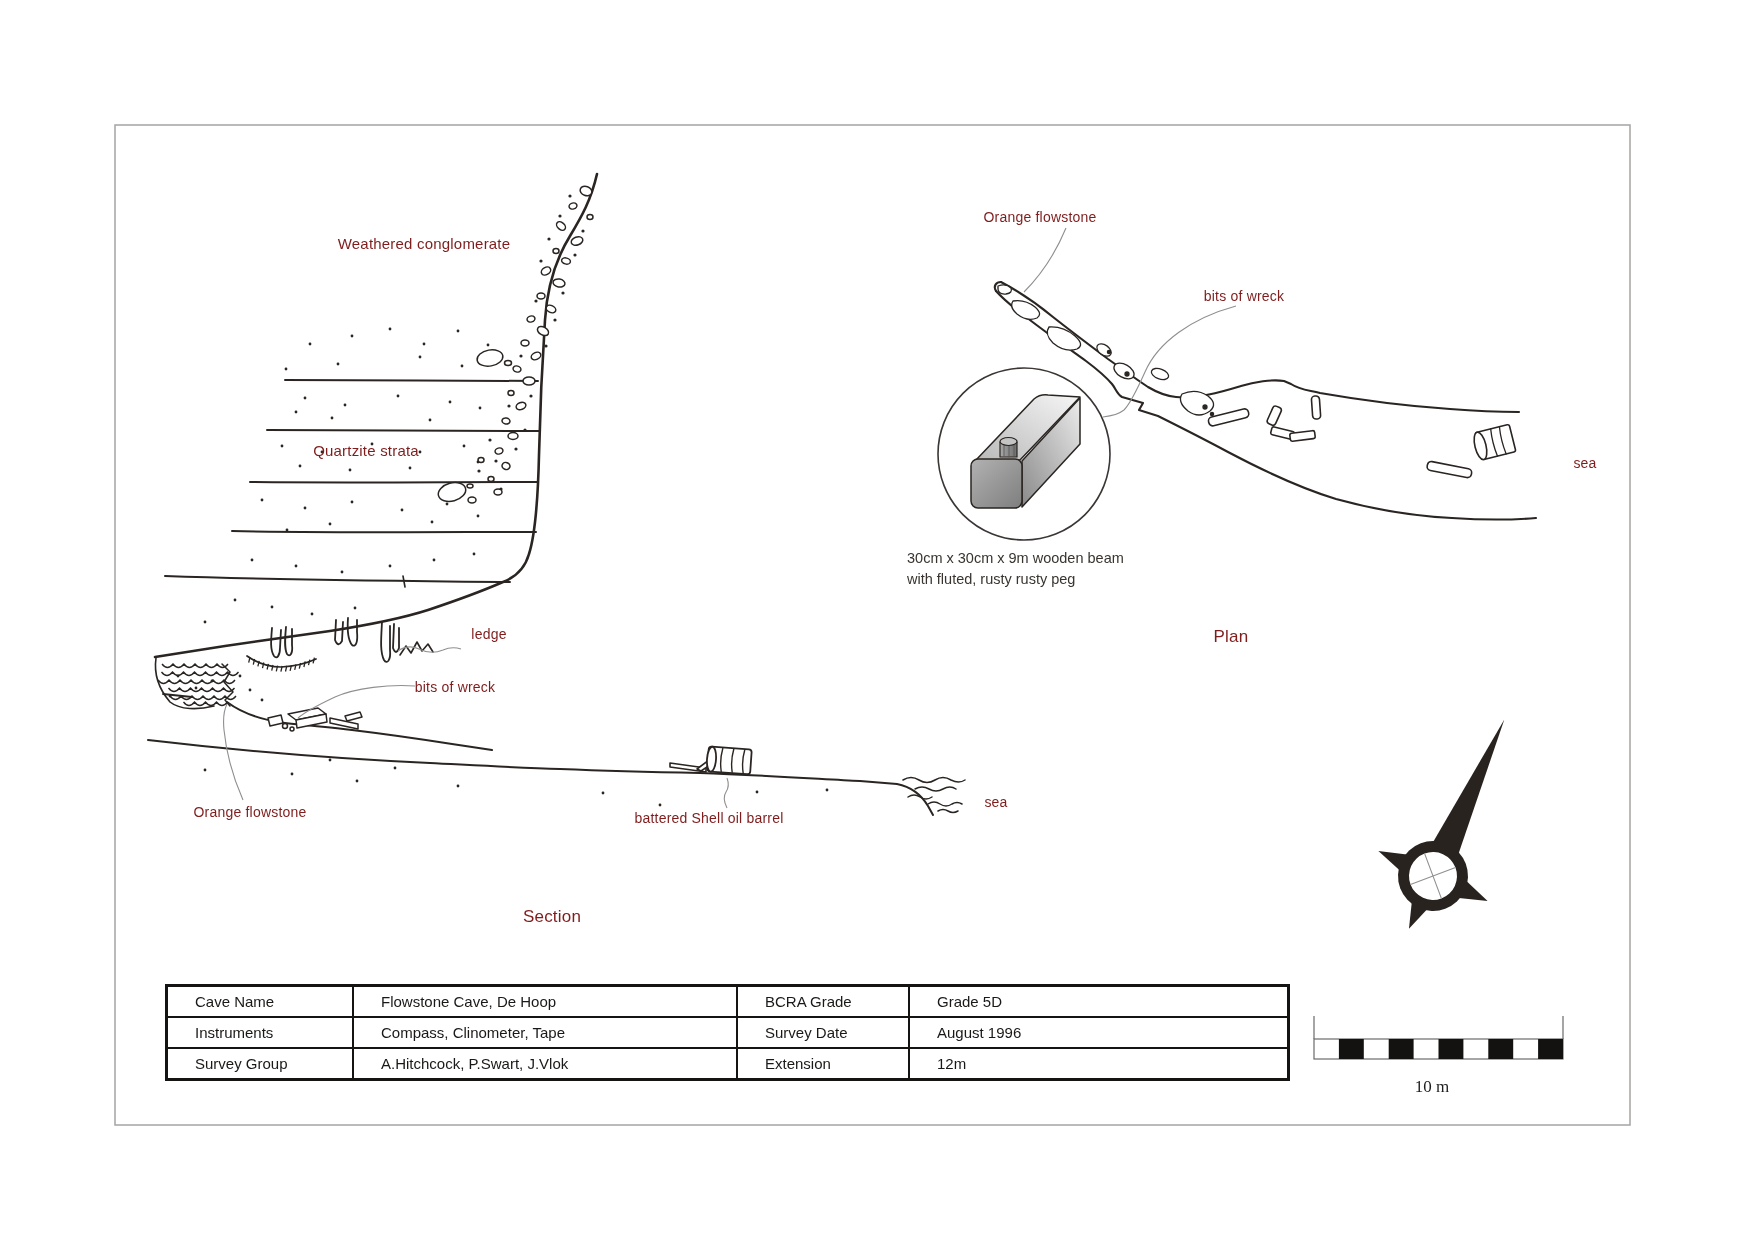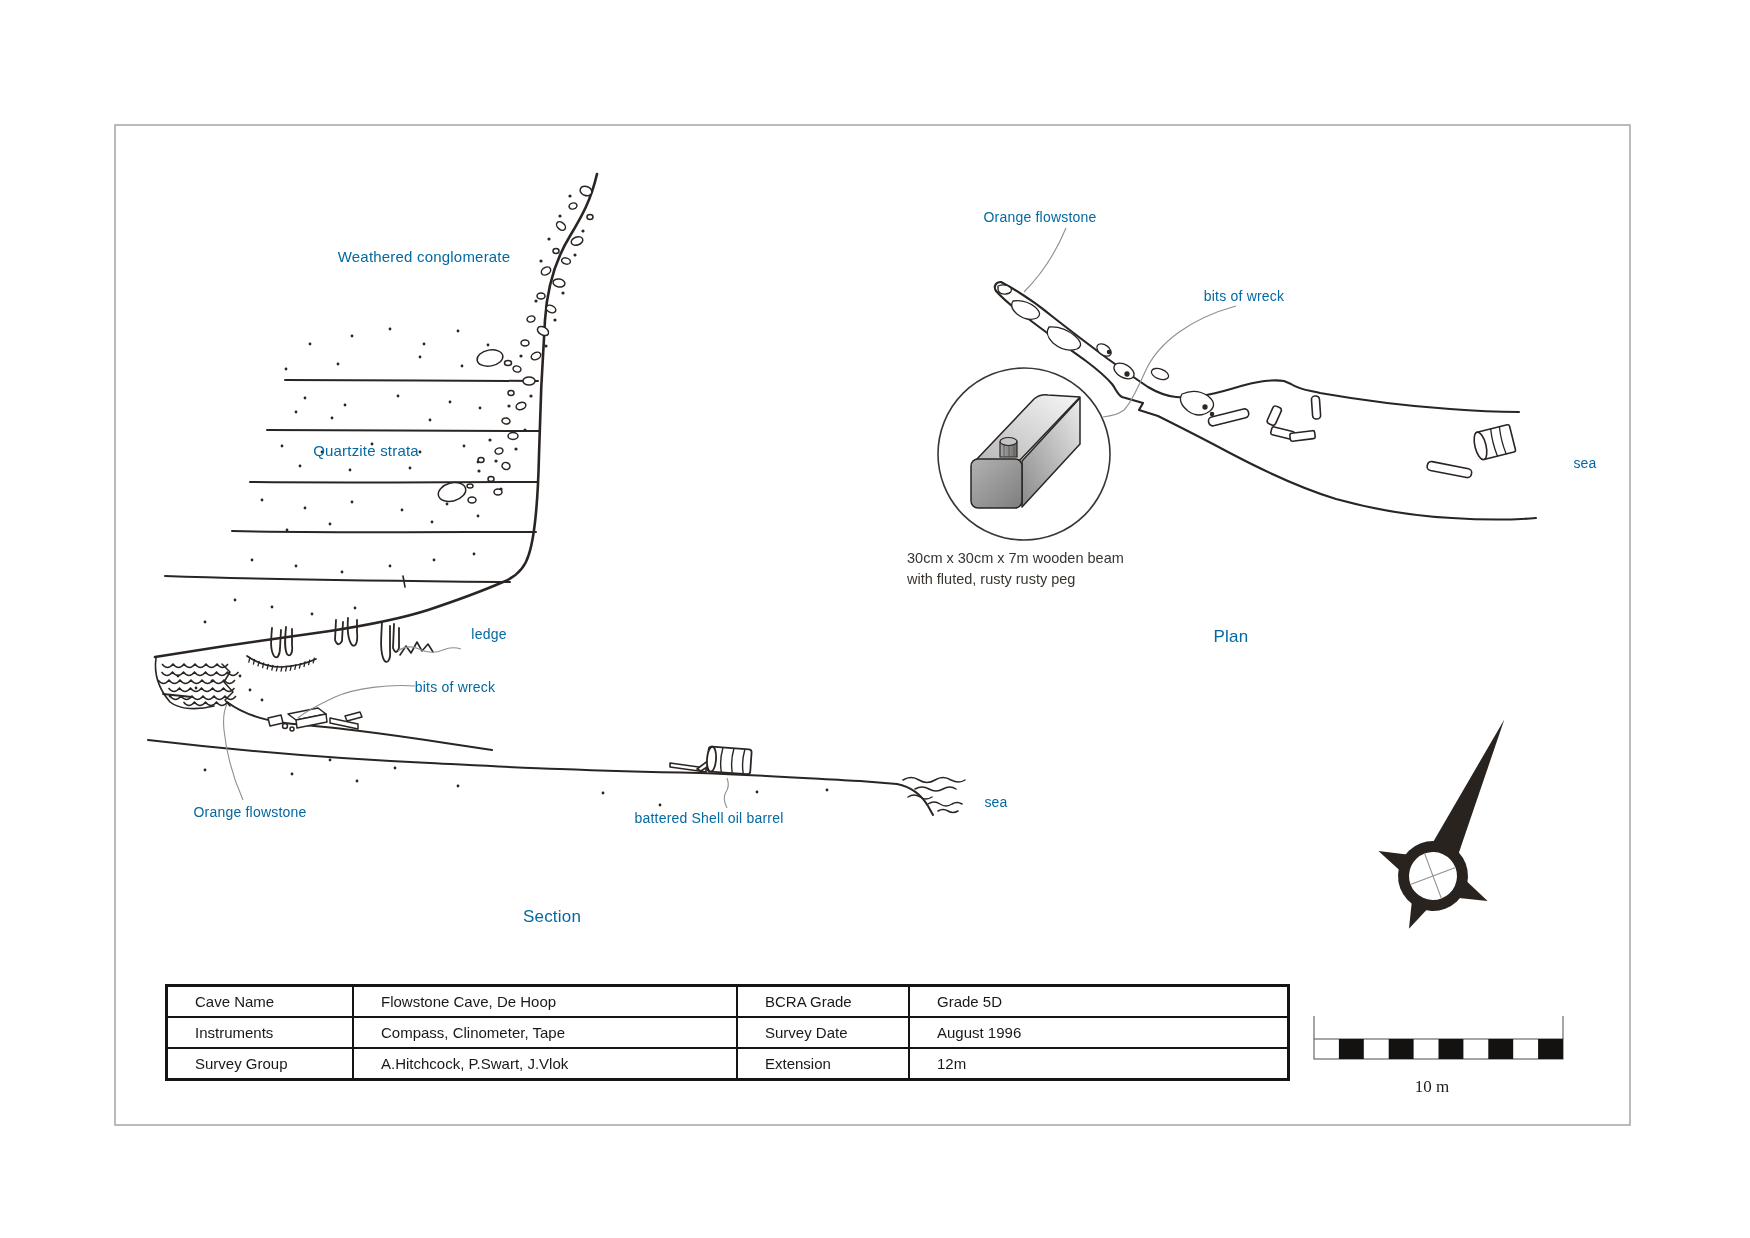--- a/index.html
+++ b/index.html
@@ -1,19 +1,19 @@
 <!DOCTYPE html>
 <html><head>
 <meta charset="utf-8">
 <style>
   html,body{margin:0;padding:0;background:#ffffff;}
   #stage{position:relative;width:1750px;height:1238px;background:#ffffff;overflow:hidden;
          font-family:"Liberation Sans","DejaVu Sans",sans-serif;color:#39342f;}
   #art{position:absolute;left:0;top:0;}
-  .lbl{position:absolute;white-space:nowrap;font-size:14px;color:#0369a1;
+  .lbl{position:absolute;white-space:nowrap;font-size:14px;color:#7f1d1d;
        transform:translate(-50%,-50%);letter-spacing:.2px;}
   .lbl.fs15{font-size:15px;}
   .lbl.fs17{font-size:17px;margin-top:36px;}
   .caption{position:absolute;left:907px;top:548px;font-size:14.5px;line-height:21px;color:#39342f;}
   .scale-label{position:absolute;left:1432px;top:1087px;transform:translate(-50%,-50%);
        font-family:"Liberation Serif","DejaVu Serif",serif;font-size:17px;color:#1f1d1b;}
   table.info{position:absolute;left:165px;top:984px;width:981px;height:97px;
        border-collapse:collapse;table-layout:fixed;border:3px solid #161412;}
   table.info td{border:2px solid #161412;font-size:15px;color:#1b1917;
        padding:0 6px 0 27px;vertical-align:middle;overflow:hidden;white-space:nowrap;}
@@ -321,36 +321,36 @@
       <ellipse cx="472" cy="500" rx="4" ry="3" fill="#ffffff" stroke="#2a2522" stroke-width="1.5" transform="rotate(0 472 500)"></ellipse>
       <path d="M 250.0 657.0 l -1.3 5.6 M 254.6 659.0 l -1.3 5.6 M 259.2 660.8 l -1.3 5.6 M 263.8 662.5 l -1.3 5.6 M 268.4 663.9 l -1.3 5.6 M 273.0 665.0 l -1.3 5.6 M 277.6 665.7 l -1.3 5.6 M 282.2 666.0 l -1.3 5.6 M 286.8 665.9 l -1.3 5.6 M 291.4 665.3 l -1.3 5.6 M 296.0 664.3 l -1.3 5.6 M 300.6 663.0 l -1.3 5.6 M 305.2 661.4 l -1.3 5.6 M 309.8 659.6 l -1.3 5.6 M 314.4 657.7 l -1.3 5.6 " stroke="#2a2522" stroke-width="1.3" fill="none"></path>
       <path d="M 162 664 q 5.5 7 11 0 q 5.5 7 11 0 q 5.5 7 11 0 q 5.5 7 11 0 q 5.5 7 11 0 q 5.5 7 11 0" stroke="#2a2522" stroke-width="1.3" fill="none"></path>
       <path d="M 161.5 672 q 5.5 7 11 0 q 5.5 7 11 0 q 5.5 7 11 0 q 5.5 7 11 0 q 5.5 7 11 0 q 5.5 7 11 0 q 5.5 7 11 0" stroke="#2a2522" stroke-width="1.3" fill="none"></path>
       <path d="M 158 680 q 5.5 7 11 0 q 5.5 7 11 0 q 5.5 7 11 0 q 5.5 7 11 0 q 5.5 7 11 0 q 5.5 7 11 0 q 5.5 7 11 0" stroke="#2a2522" stroke-width="1.3" fill="none"></path>
       <path d="M 168.5 688 q 5.5 7 11 0 q 5.5 7 11 0 q 5.5 7 11 0 q 5.5 7 11 0 q 5.5 7 11 0 q 5.5 7 11 0" stroke="#2a2522" stroke-width="1.3" fill="none"></path>
       <path d="M 170 696 q 5.5 7 11 0 q 5.5 7 11 0 q 5.5 7 11 0 q 5.5 7 11 0 q 5.5 7 11 0 q 5.5 7 11 0" stroke="#2a2522" stroke-width="1.3" fill="none"></path>
       <path d="M 183.5 702 q 5.5 7 11 0 q 5.5 7 11 0 q 5.5 7 11 0 q 5.5 7 11 0" stroke="#2a2522" stroke-width="1.3" fill="none"></path>
     </svg>
 
-  <div class="lbl fs15" style="left:424px;top:256px">Weathered conglomerate</div>
+  <div class="lbl fs15" style="left:424px;top:243px">Weathered conglomerate</div>
   <div class="lbl fs15" style="left:366px;top:450px">Quartzite strata</div>
   <div class="lbl" style="left:489px;top:634px">ledge</div>
   <div class="lbl" style="left:455px;top:687px">bits of wreck</div>
   <div class="lbl" style="left:250px;top:812px">Orange flowstone</div>
   <div class="lbl" style="left:709px;top:818px">battered Shell oil barrel</div>
   <div class="lbl" style="left:996px;top:802px">sea</div>
   <div class="lbl fs17" style="left:552px;top:881px">Section</div>
 
   <div class="lbl" style="left:1040px;top:217px">Orange flowstone</div>
   <div class="lbl" style="left:1244px;top:296px">bits of wreck</div>
   <div class="lbl" style="left:1585px;top:463px">sea</div>
   <div class="lbl fs17" style="left:1231px;top:601px">Plan</div>
 
   <div class="caption">
-    <div>30cm x 30cm x 7m wooden beam</div>
+    <div>30cm x 30cm x 9m wooden beam</div>
     <div>with fluted, rusty rusty peg</div>
   </div>
 
   <div class="scale-label">10 m</div>
 
   <table class="info">
     <tbody>
       <tr>
         <td class="w0">Cave Name</td>
         <td class="w1">Flowstone Cave, De Hoop</td>

